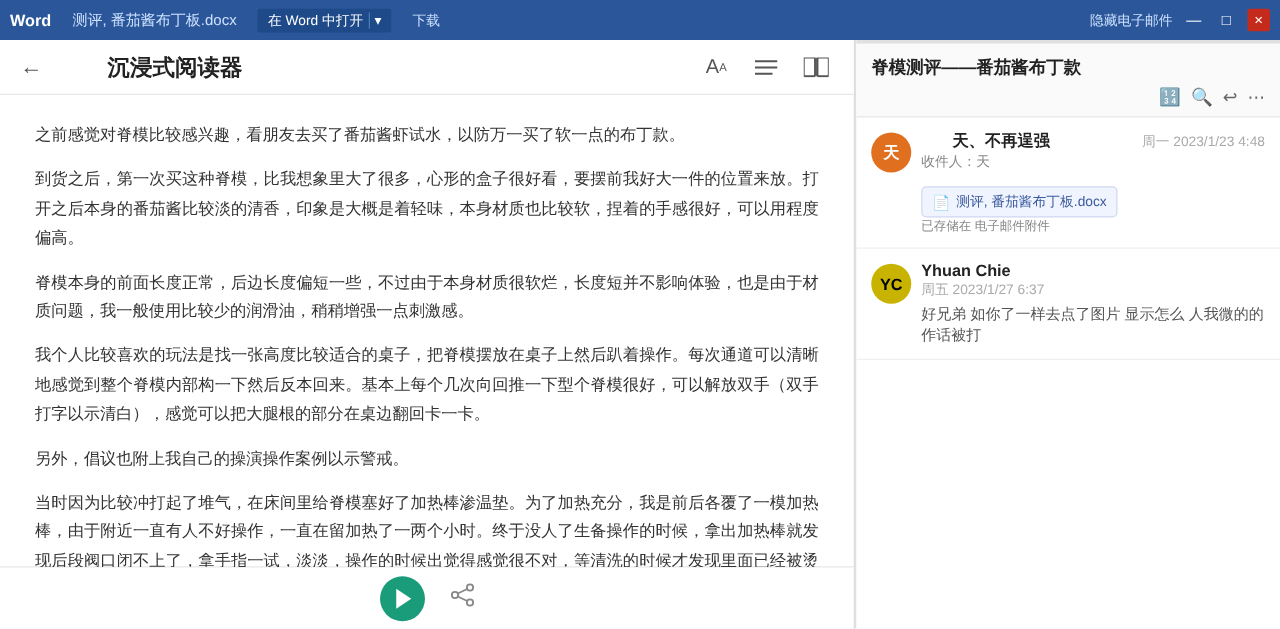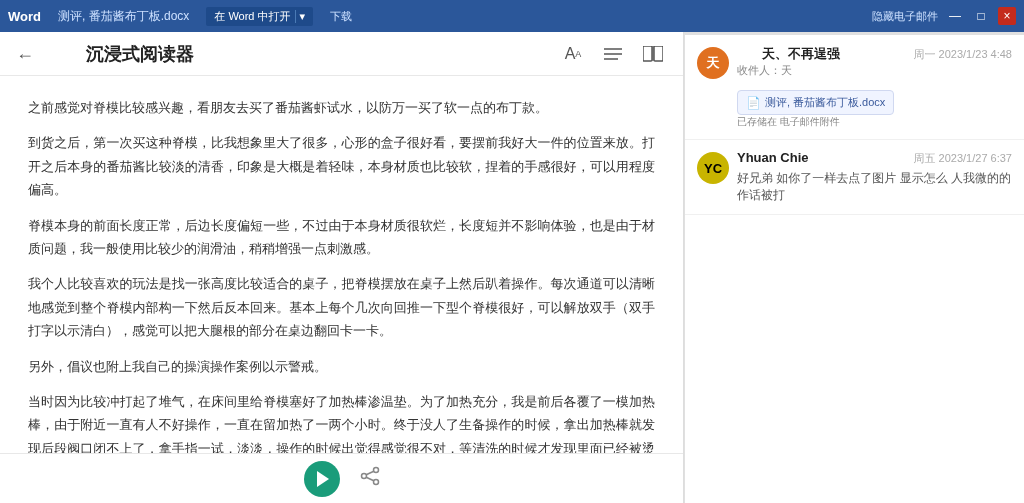--- a/index.html
+++ b/index.html
@@ -346,20 +346,29 @@
           <circle cx="16" cy="16" r="2.5" stroke="#888" stroke-width="1.5"></circle>
           <line x1="6.2" y1="8.8" x2="13.8" y2="5.2" stroke="#888" stroke-width="1.5"></line>
           <line x1="6.2" y1="11.2" x2="13.8" y2="14.8" stroke="#888" stroke-width="1.5"></line>
         </svg>
       </span>
     </div>
   </div>
 
   <div id="email-panel">
     <div class="email-panel-divider"></div>
+    <div id="email-header">
+      <div class="email-subject">脊模测评——番茄酱布丁款</div>
+      <div class="email-toolbar">
+        <span class="email-tool-icon">🔢</span>
+        <span class="email-tool-icon">🔍</span>
+        <span class="email-tool-icon">↩</span>
+        <span class="email-tool-icon">⋯</span>
+      </div>
+    </div>
     <div id="email-list">
 
     <div class="email-item">
       <div class="email-item-header">
         <div class="avatar avatar-orange">天</div>
         <div class="email-meta">
           <div style="display:flex;justify-content:space-between;align-items:baseline;margin-left:25px;">
             <span class="email-sender">天、不再逞强</span>
             <span class="email-date">周一 2023/1/23 4:48</span>
           </div>
@@ -373,21 +382,21 @@
           <div class="email-attachment-sub">已存储在 电子邮件附件</div>
         </div>
 
         </div>
       </div>
         </div>
         <div class="email-item">
       <div class="email-item-header">
         <div class="avatar avatar-yellow">YC</div>
         <div class="email-meta">
-          <div style="display:flex;justify-content:space-between;align-items:baseline;">
+          <div style="display:flex;justify-content:center;align-items:baseline;flex-direction:column;">
             <span class="email-sender">Yhuan Chie</span>
             <span class="email-date">周五 2023/1/27 6:37</span>
           </div>
 
           <div class="email-preview">好兄弟 如你了一样去点了图片 显示怎么 人我微的的作话被打</div>
         </div>
       </div>
         </div>
       </div>
   </div>

